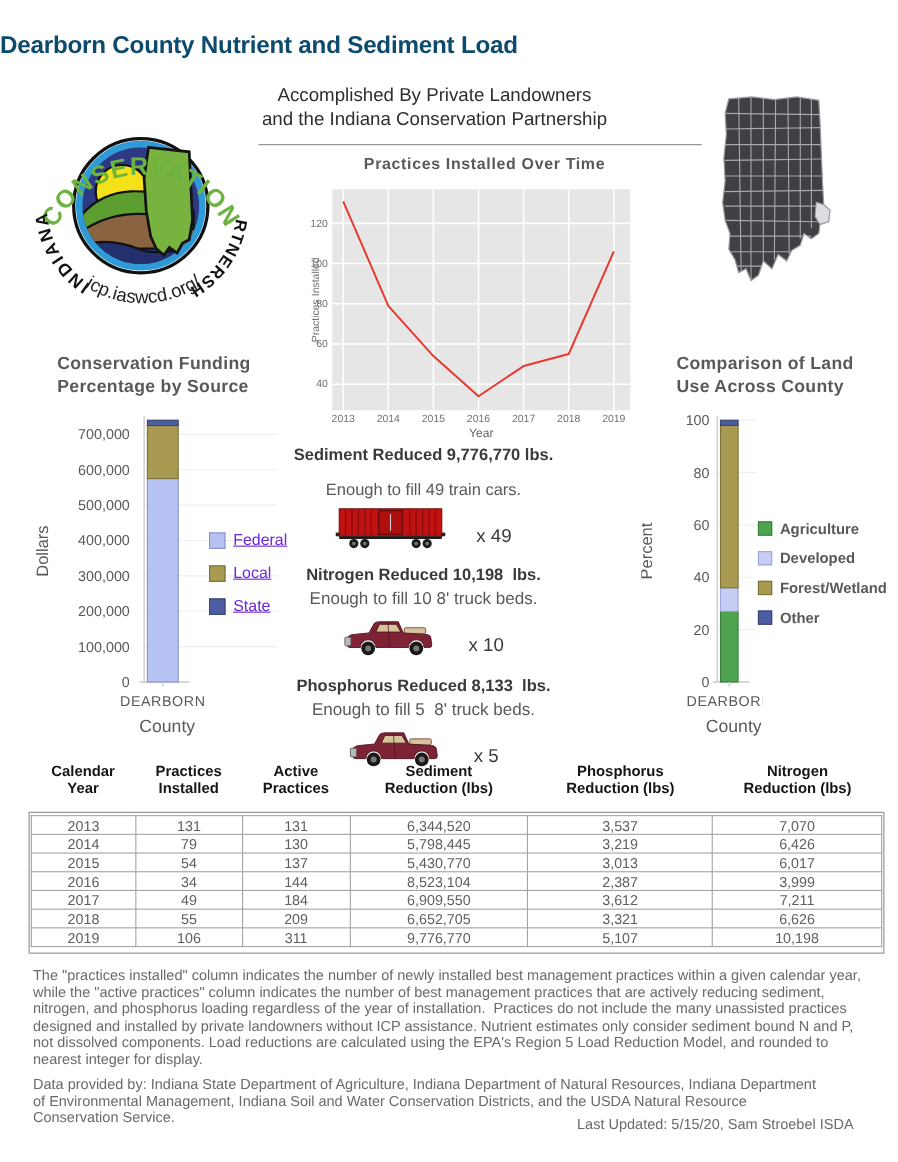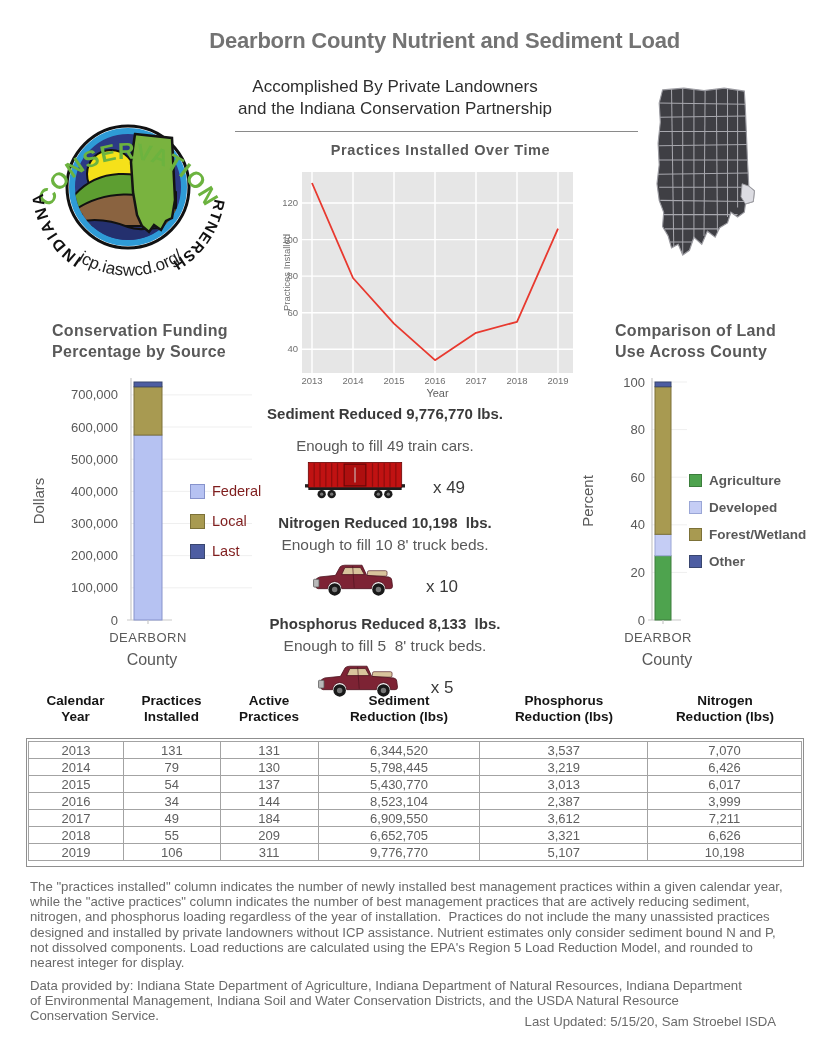--- a/index.html
+++ b/index.html
@@ -1,36 +1,36 @@
 <!DOCTYPE html>
 <html><head>
 <meta charset="utf-8">
 <style>
   html,body{margin:0;padding:0;background:#fff;}
   .page{position:relative;width:816px;height:1056px;background:#fff;overflow:hidden;
         font-family:"Liberation Sans",sans-serif;}
   .abs{position:absolute;}
 
-  .main-title{left:0;top:28px;width:680px;text-align:right;font-size:22px;font-weight:bold;
-              color:#737373;letter-spacing:-0.2px;}
+  .main-title{left:0;top:28px;width:680px;text-align:left;font-size:22px;font-weight:bold;
+              color:#0c4a6e;letter-spacing:-0.2px;}
   .subtitle{left:185px;top:76px;width:420px;text-align:center;font-size:17px;color:#2e2e2e;
             line-height:22px;white-space:pre-line;}
   .subtitle-rule{left:235px;top:131px;width:403px;height:0;border-top:1px solid #8a8a8a;}
 
   .chart-title{font-weight:bold;color:#595959;}
   .line-chart-title{left:283px;top:142px;width:315px;text-align:center;font-size:14.5px;letter-spacing:0.6px;}
   .funding-title{left:52px;top:320px;width:205px;font-size:16px;letter-spacing:0.3px;line-height:21px;}
   .landuse-title{left:615px;top:320px;width:190px;font-size:16px;letter-spacing:0.3px;line-height:21px;}
 
   .legend{display:flex;flex-direction:column;}
   .legend-row{display:flex;align-items:center;}
   .legend-swatch{display:inline-block;border-style:solid;border-width:1px;}
   #funding-legend{left:190px;top:483px;gap:14px;}
   #funding-legend .legend-swatch{width:13px;height:13px;margin-right:7px;}
-  #funding-legend .legend-label{font-size:14.5px;color:#7f1d1d;}
+  #funding-legend .legend-label{font-size:14.5px;color:#6d28d9;text-decoration:underline;}
   #landuse-legend{left:689px;top:473px;gap:12px;}
   #landuse-legend .legend-swatch{width:11px;height:11px;margin-right:7px;}
   #landuse-legend .legend-label{font-size:13.5px;color:#595959;font-weight:bold;}
 
   .reductions{left:240px;top:405px;width:290px;text-align:center;}
   .red-title{font-size:15px;font-weight:bold;color:#3a3a3a;white-space:pre;}
   .red-sub{color:#595959;white-space:pre;}
   .red-sub.small{font-size:15px;margin-top:15px;}
   .red-sub.big{font-size:15.5px;margin-top:5px;}
   .icon-row{display:flex;justify-content:center;align-items:center;gap:28px;}
@@ -189,21 +189,21 @@
       <div class="legend-row">
         <span class="legend-swatch" style="background: rgb(182, 194, 242); border-color: rgb(135, 147, 204);"></span>
         <span class="legend-label">Federal</span>
       </div>
       <div class="legend-row">
         <span class="legend-swatch" style="background: rgb(168, 154, 81); border-color: rgb(124, 113, 56);"></span>
         <span class="legend-label">Local</span>
       </div>
       <div class="legend-row">
         <span class="legend-swatch" style="background: rgb(77, 93, 162); border-color: rgb(57, 70, 111);"></span>
-        <span class="legend-label">Last</span>
+        <span class="legend-label">State</span>
       </div>
     </div>
 
   <div class="abs chart-title landuse-title">Comparison of Land Use Across County</div>
   <svg id="landuse-chart" class="abs" style="left:583px;top:365px;" width="110" height="320" viewBox="0 0 110 320">
       <text x="62" y="259.5" text-anchor="end" font-size="13" fill="#595959">0</text>
       <line x1="69" y1="207.4" x2="104" y2="207.4" stroke="#efefef" stroke-width="1"></line>
       <text x="62" y="211.9" text-anchor="end" font-size="13" fill="#595959">20</text>
       <line x1="69" y1="159.8" x2="104" y2="159.8" stroke="#efefef" stroke-width="1"></line>
       <text x="62" y="164.3" text-anchor="end" font-size="13" fill="#595959">40</text>

